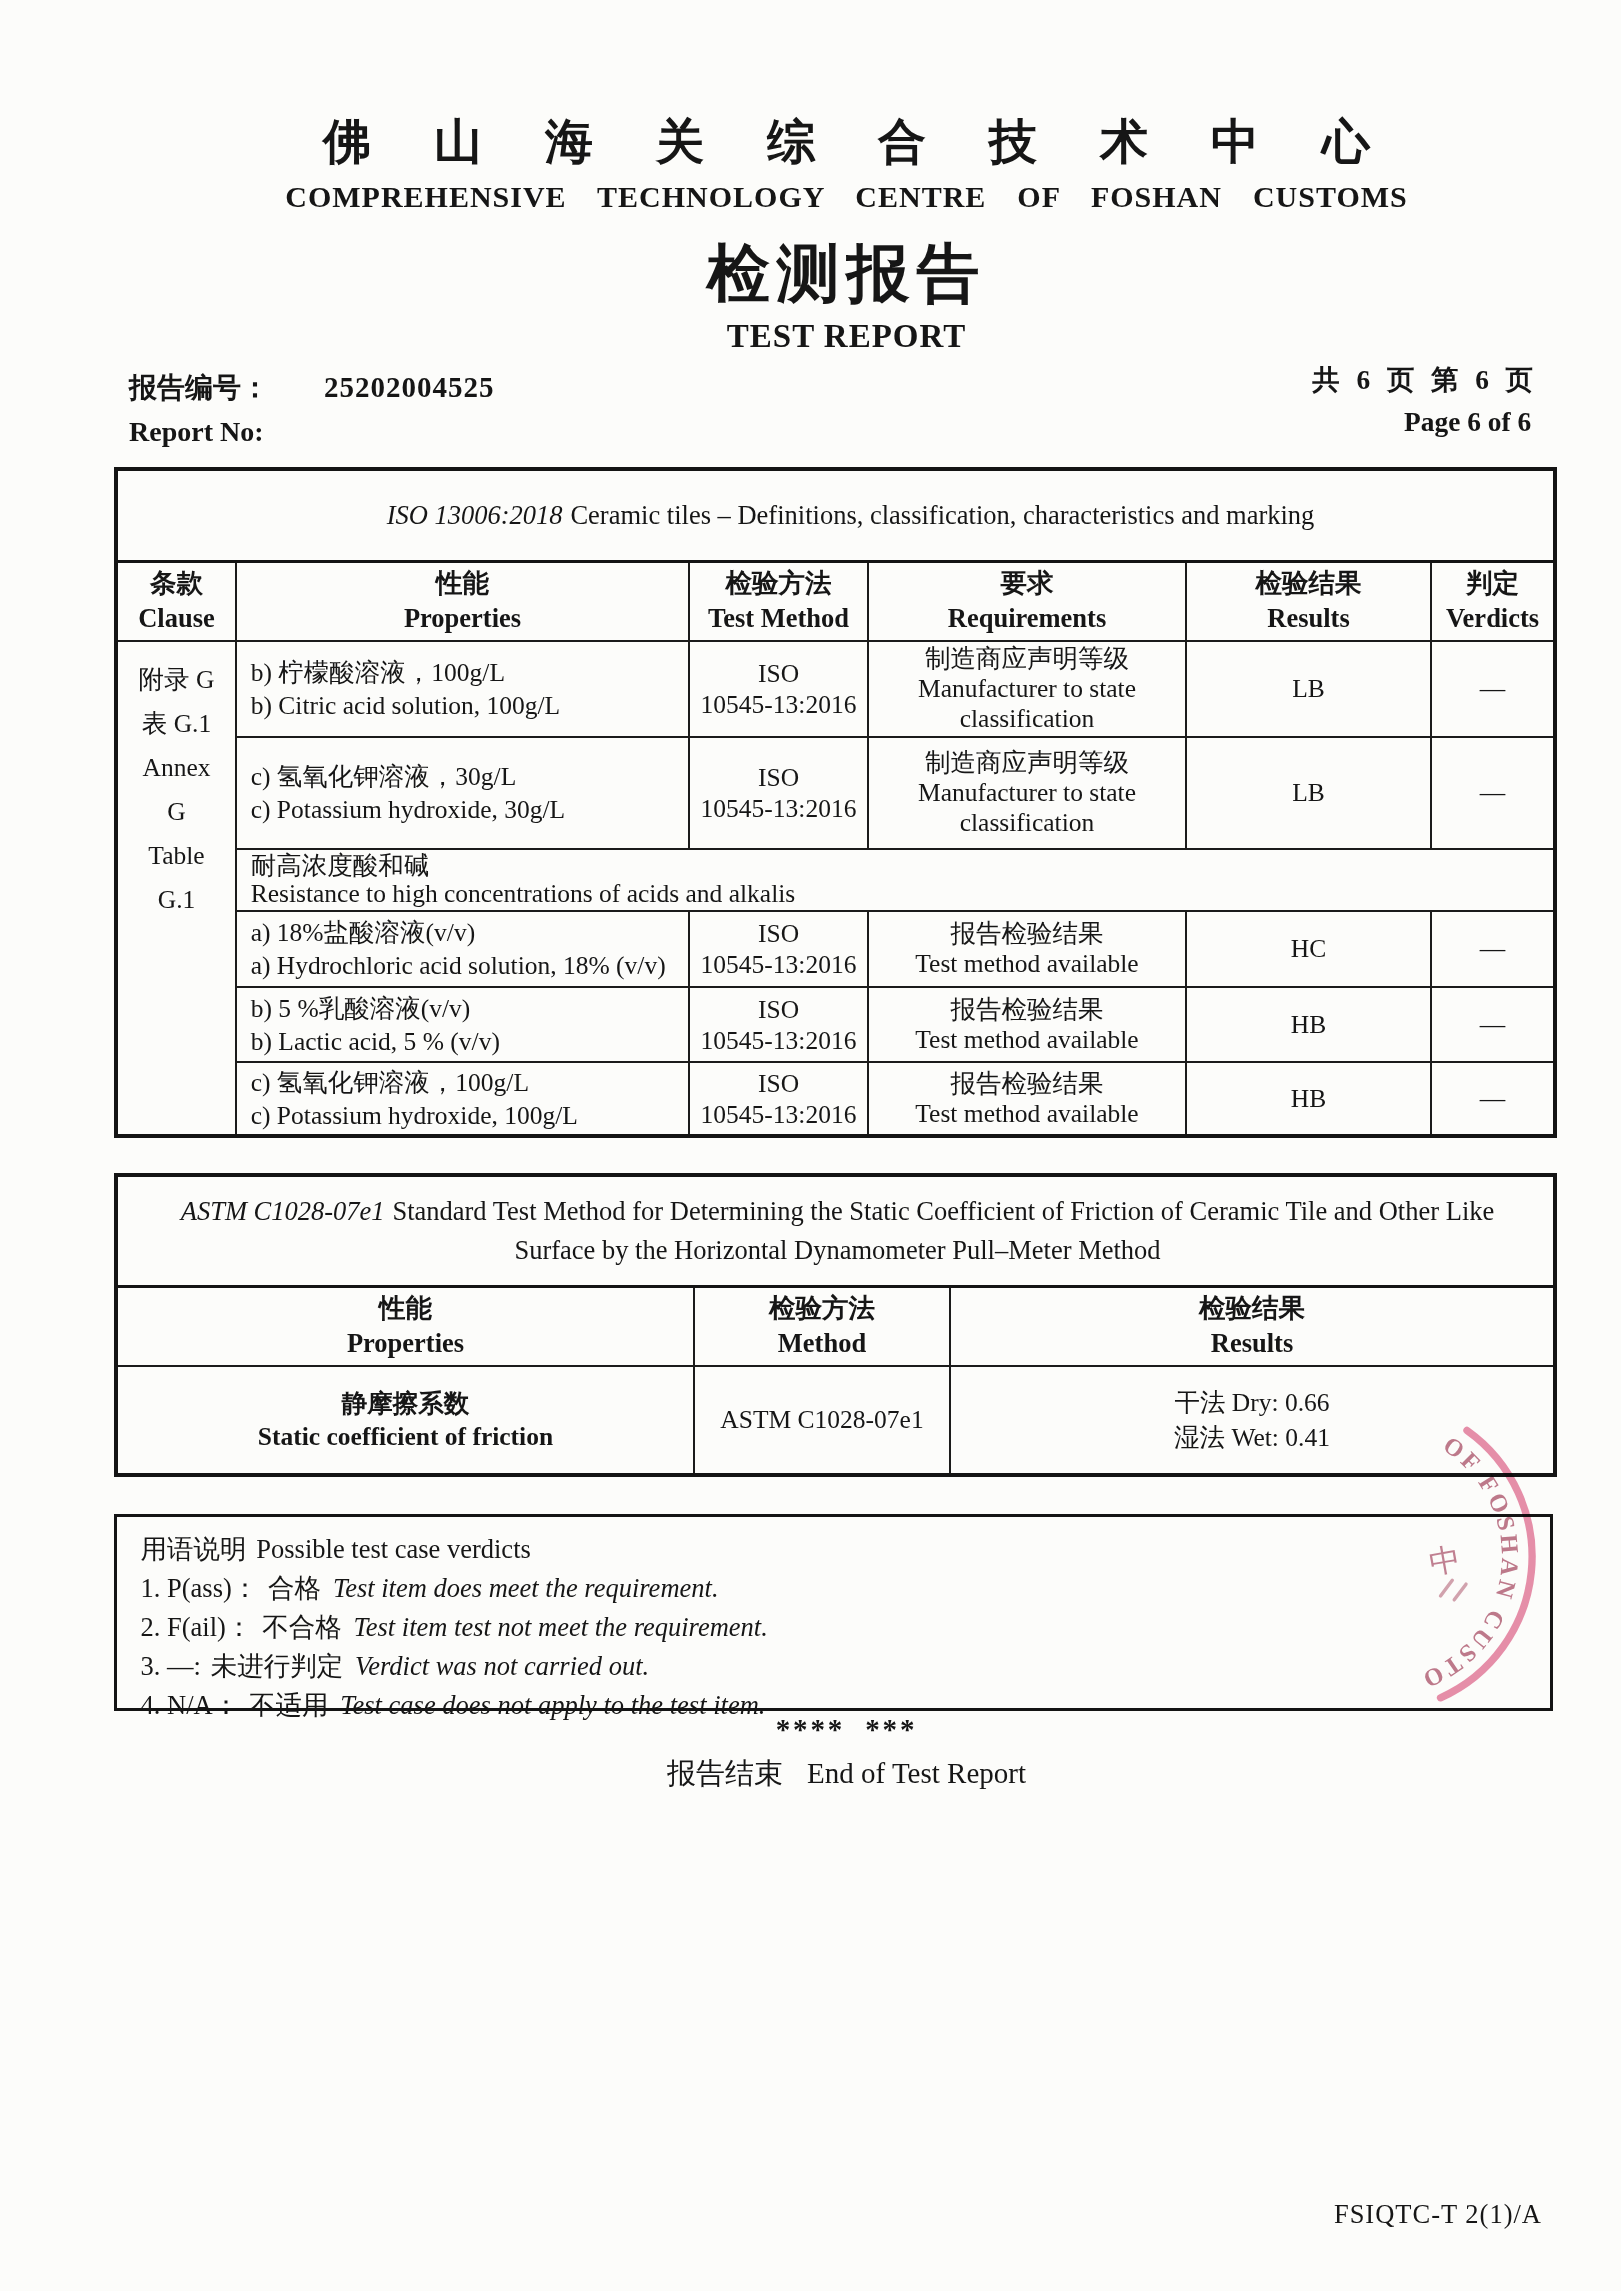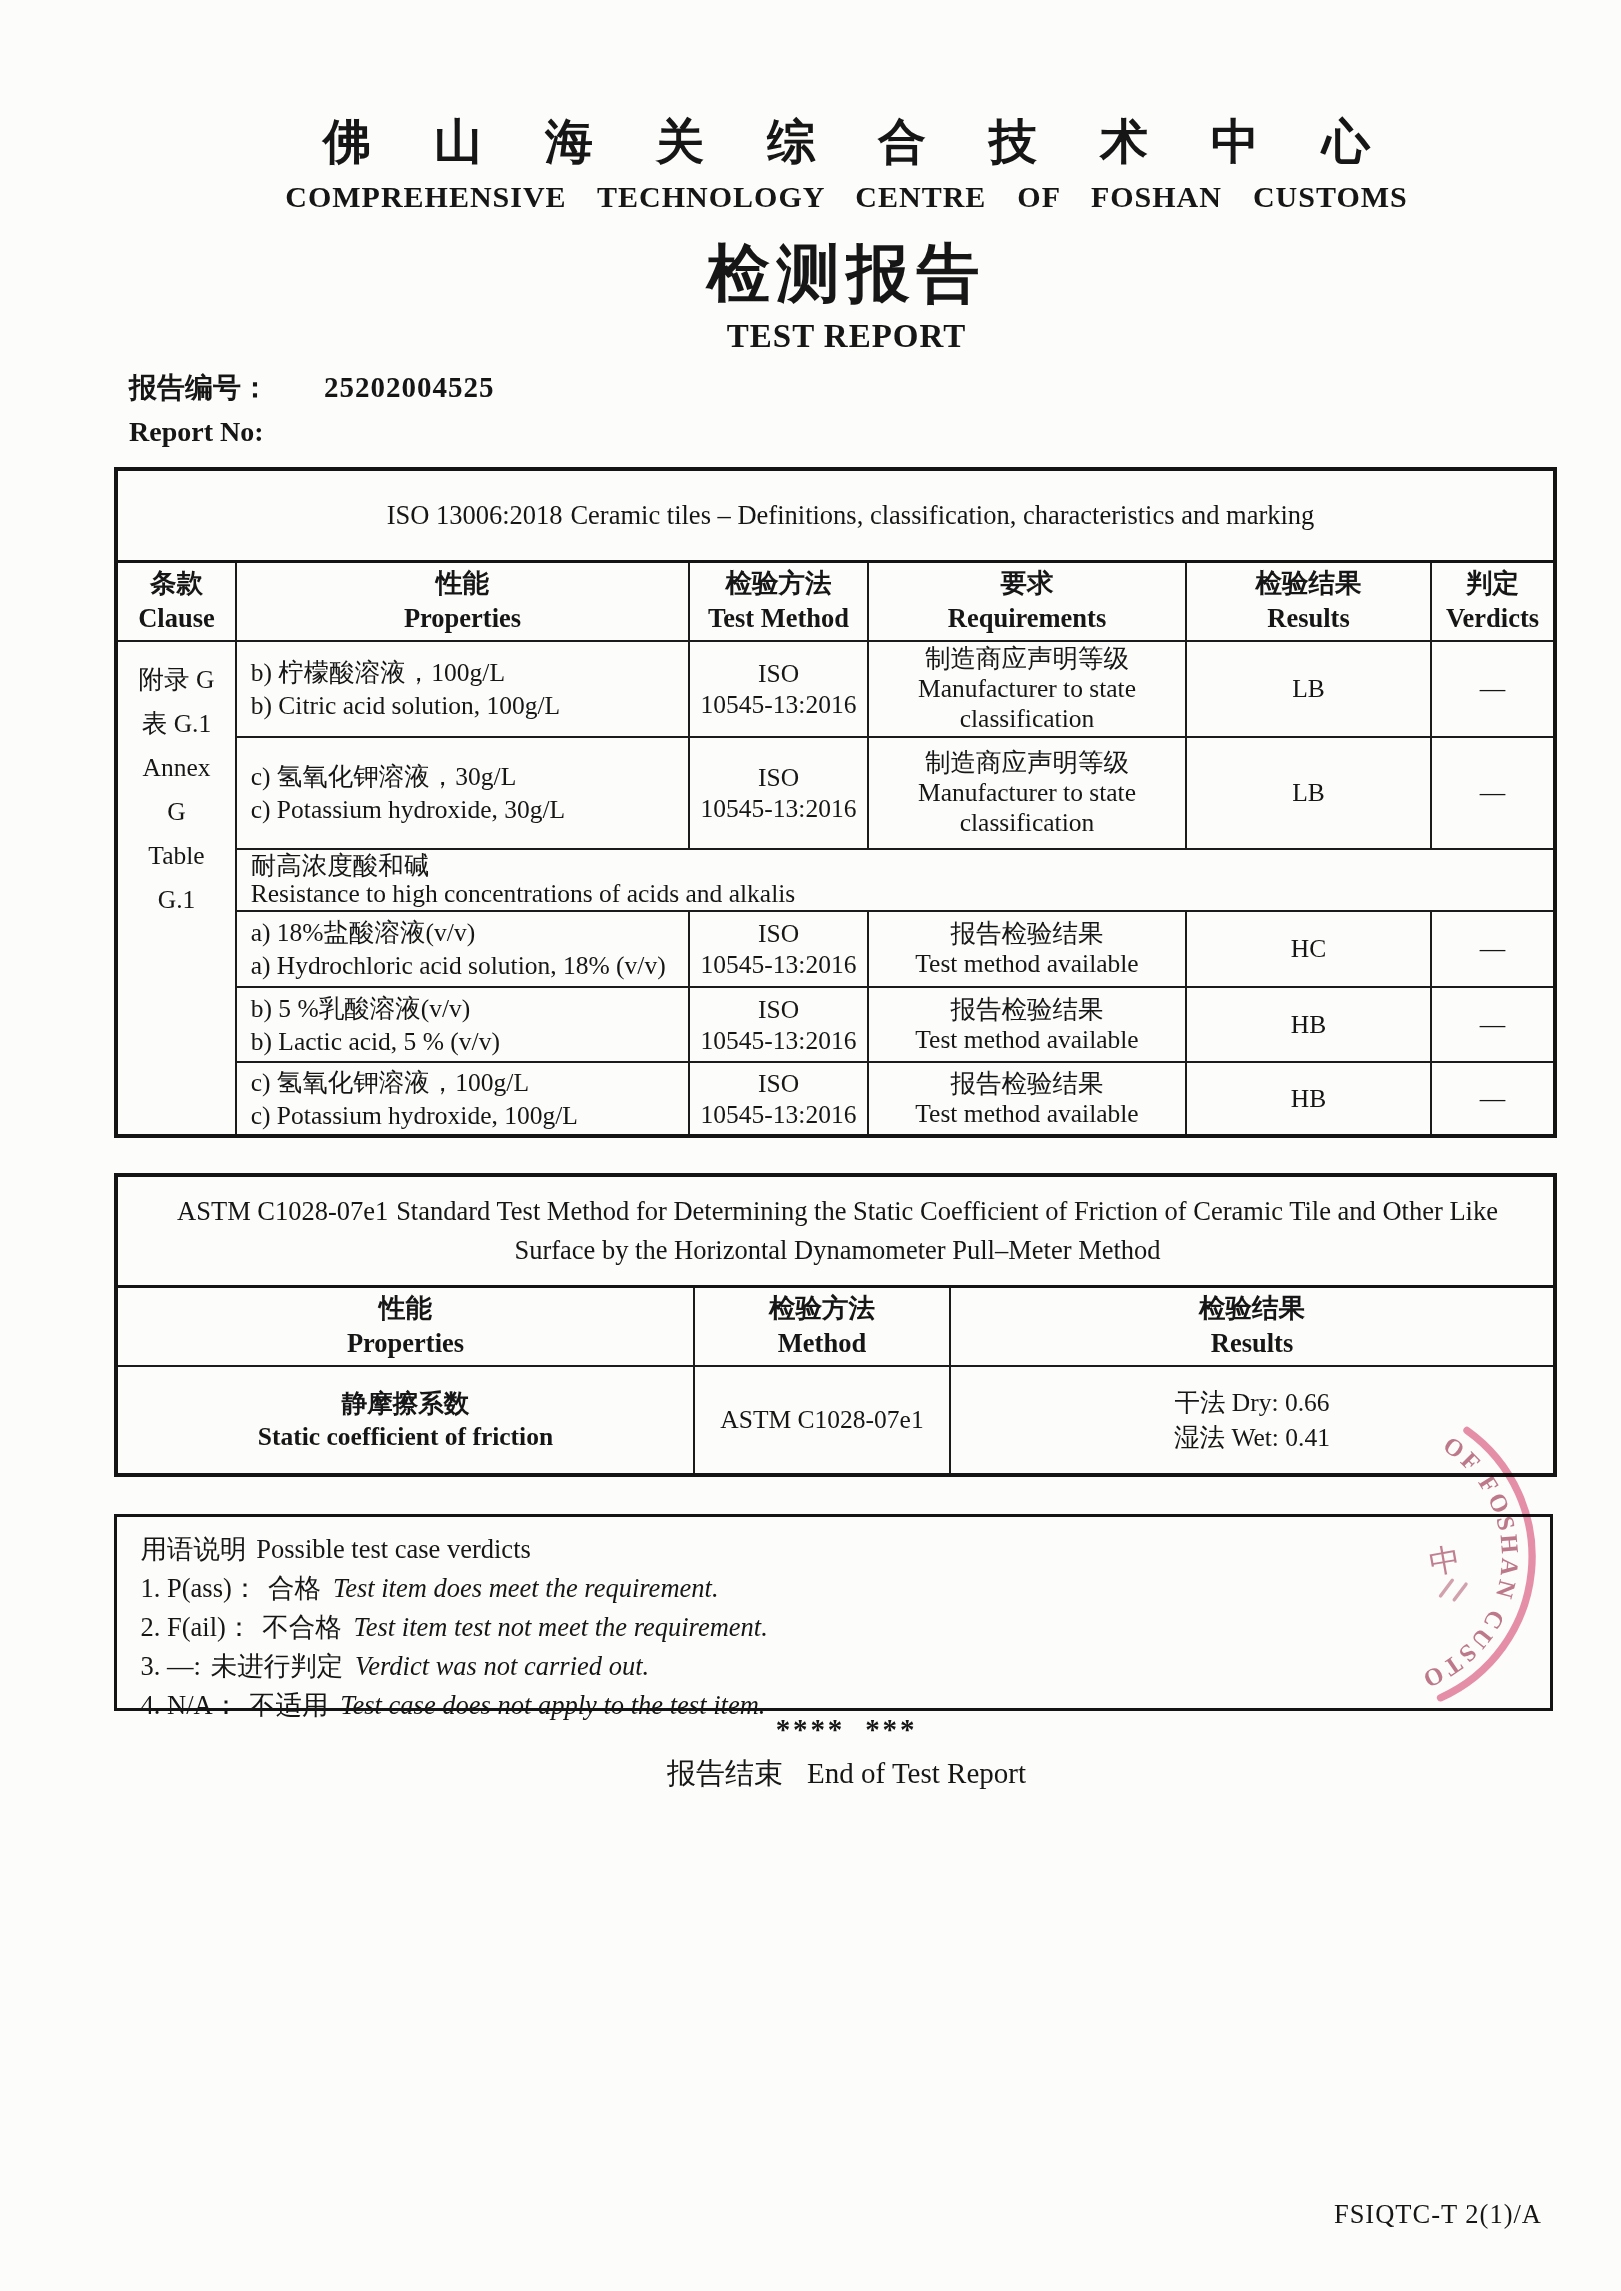--- a/index.html
+++ b/index.html
@@ -26,21 +26,21 @@
   .pages { top:359px; right:86px; text-align:right; font-size:27.4px; font-weight:bold; line-height:42px; }
   .pages .cn { letter-spacing:2px; word-spacing:5.9px; }
   .pages .en { padding-right:3.9px; }
 
   
   table { border-collapse:collapse; table-layout:fixed; background:transparent; }
   .tbl { position:absolute; left:114px; width:1439px; border:4.9px solid #141414; }
   .tbl td, .tbl th { border:2px solid #1b1b1b; font-size:25.5px; vertical-align:middle; padding:2px 5.9px; }
   .tbl .cap { border:none; border-bottom:3.9px solid #141414; text-align:center; font-size:26.5px; padding:7.8px 29px 7.8px 59px; line-height:39px; }
   .cap .ital { }
-  .cap .code { margin-right:7.8px; }
+  .cap .code { margin-right:7.8px;font-style:italic; }
   .tbl th { font-weight:bold; font-size:26.5px; line-height:35px; padding:3.9px 2px; }
   .cc { text-align:center; }
   .lc { text-align:left; padding-left:13.7px !important; }
   .props div { line-height:33px; }
   .method div { line-height:31px; text-align:center; }
   .req div { line-height:30px; text-align:center; }
   .result { font-size:26.5px; text-align:center; }
   .verdict { font-size:26.5px; text-align:center; }
   .clause-cell { vertical-align:top !important; padding-top:15.7px !important; text-align:center; }
   .clause-cell div { line-height:44px; }
@@ -75,20 +75,24 @@
   <div class="abs ctr title-cn">检测报告</div>
   <div class="abs ctr title-en">TEST REPORT</div>
 
   <div class="abs report-no">
     <div>
       <span>报告编号：</span><span class="num">25202004525</span>
     </div>
     <div>Report No:</div>
   </div>
 
+  <div class="abs pages">
+    <div class="cn">共 6 页  第 6 页</div>
+    <div class="en">Page 6 of 6</div>
+  </div>
 
   <table class="tbl" style="top:467px;">
     <colgroup>
       <col style="width:120px">
         <col style="width:453px">
         <col style="width:179px">
       <col style="width:318px">
         <col style="width:245px">
         <col style="width:124px">
     </colgroup>

